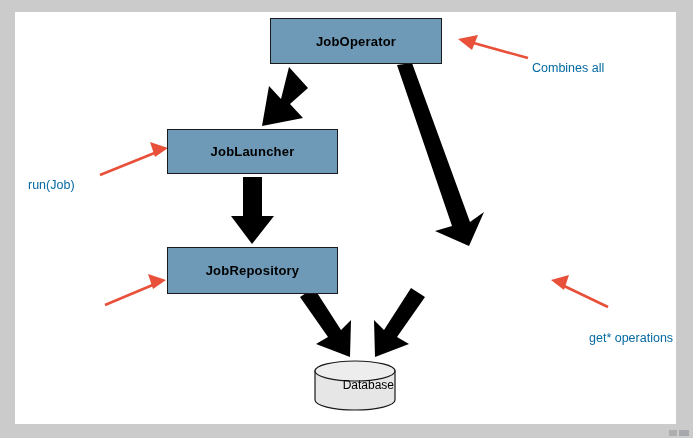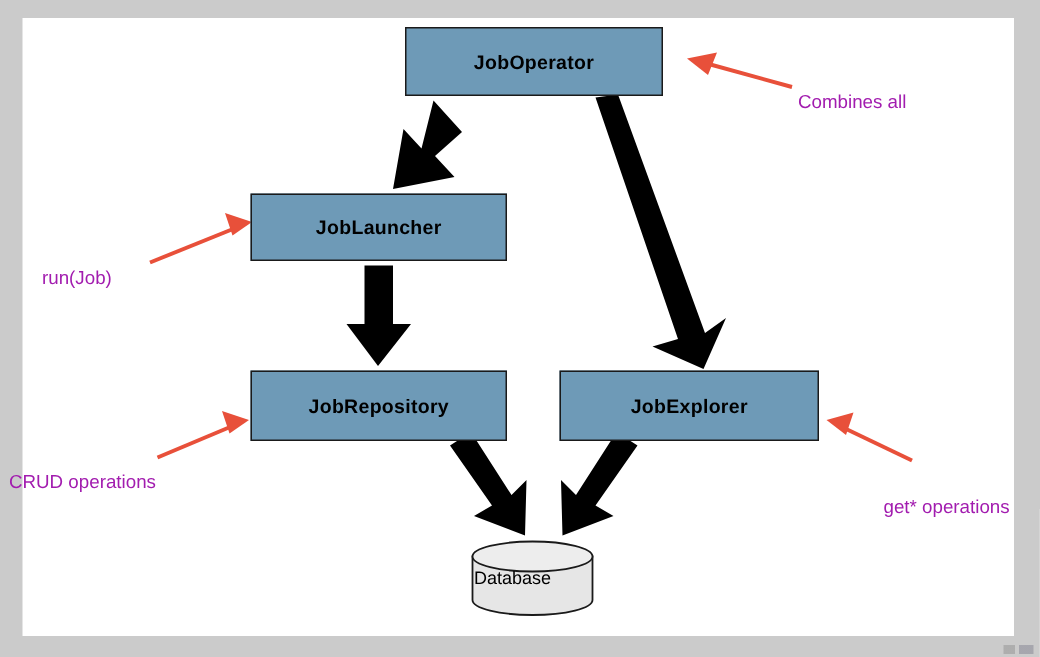--- a/index.html
+++ b/index.html
@@ -48,28 +48,28 @@
     font-weight: bold;
     font-size: 13px;
     letter-spacing: 0.2px;
     font-family: "Liberation Sans", sans-serif;
   }
   .db-label {
     position: absolute;
     left: 316px;
     top: 378px;
     width: 78px;
-    text-align: left;
+    text-align: right;
     font-size: 12px;
     color: #000000;
     font-family: "Liberation Sans", sans-serif;
   }
   .annot {
     position: absolute;
-    color: #a21caf;
+    color: #0369a1;
     font-size: 12.5px;
     white-space: nowrap;
     font-family: "Liberation Sans", sans-serif;
     text-align: right;
   }
   #annot-combines-all { left: 532px; top: 61px; }
   #annot-run-job      { left: 28px;  top: 178px; }
   #annot-crud         { left: 6px;   top: 314px; }
   #annot-get-star     { left: 589px; top: 314px; margin-top: 17px; }
   .corner-artifact {
@@ -138,25 +138,21 @@
   </div>
 
   <div class="node-box" style="left:167px; top:247px; width:171px; height:47px;">
     <span>JobRepository</span>
   </div>
 
   <div class="node-box" style="left:167px; top:129px; width:171px; height:45px;">
     <span>JobLauncher</span>
   </div>
 
-  <div class="node-box" style="left:373px; top:247px; width:173px; height:47px;">
-    <span>JobExplorer</span>
-  </div>
 
   <div class="db-label">Database</div>
 
   <div class="annot" id="annot-combines-all">Combines all</div>
   <div class="annot" id="annot-run-job">run(Job)</div>
-  <div class="annot" id="annot-crud">CRUD operations</div>
   <div class="annot" id="annot-get-star">get* operations</div>
 
   <div class="corner-artifact"></div>
 </div>
 
 </body></html>

